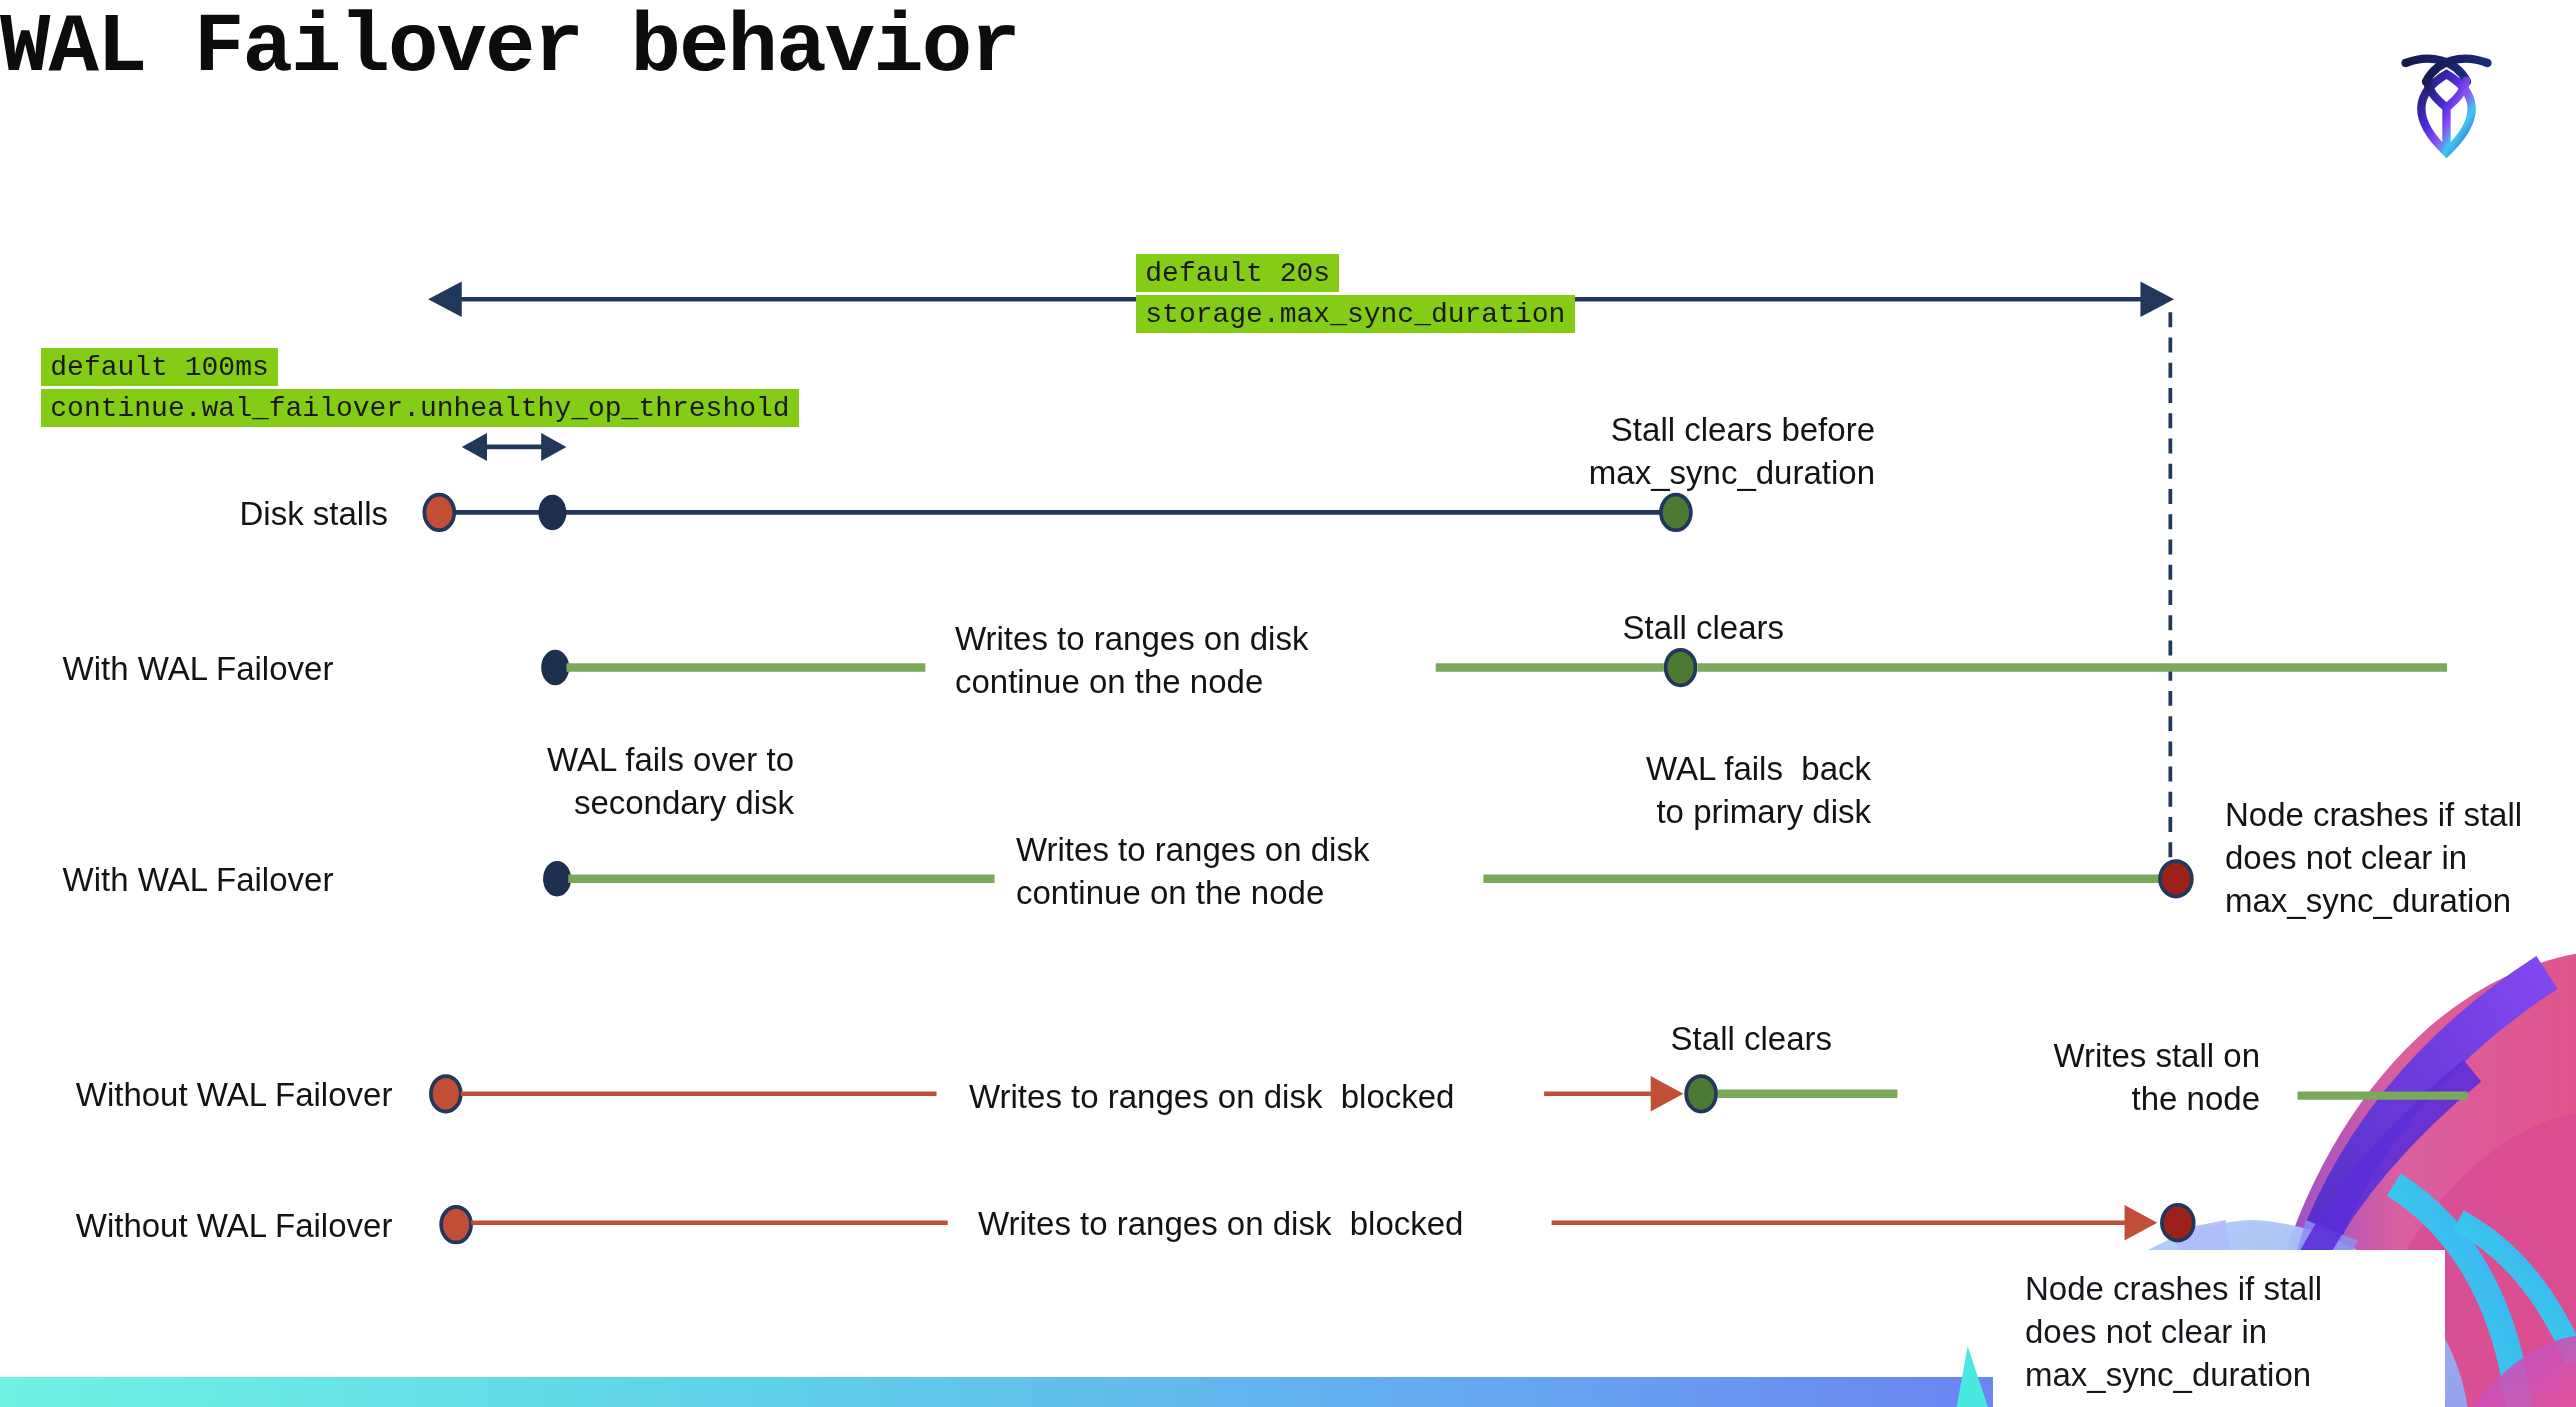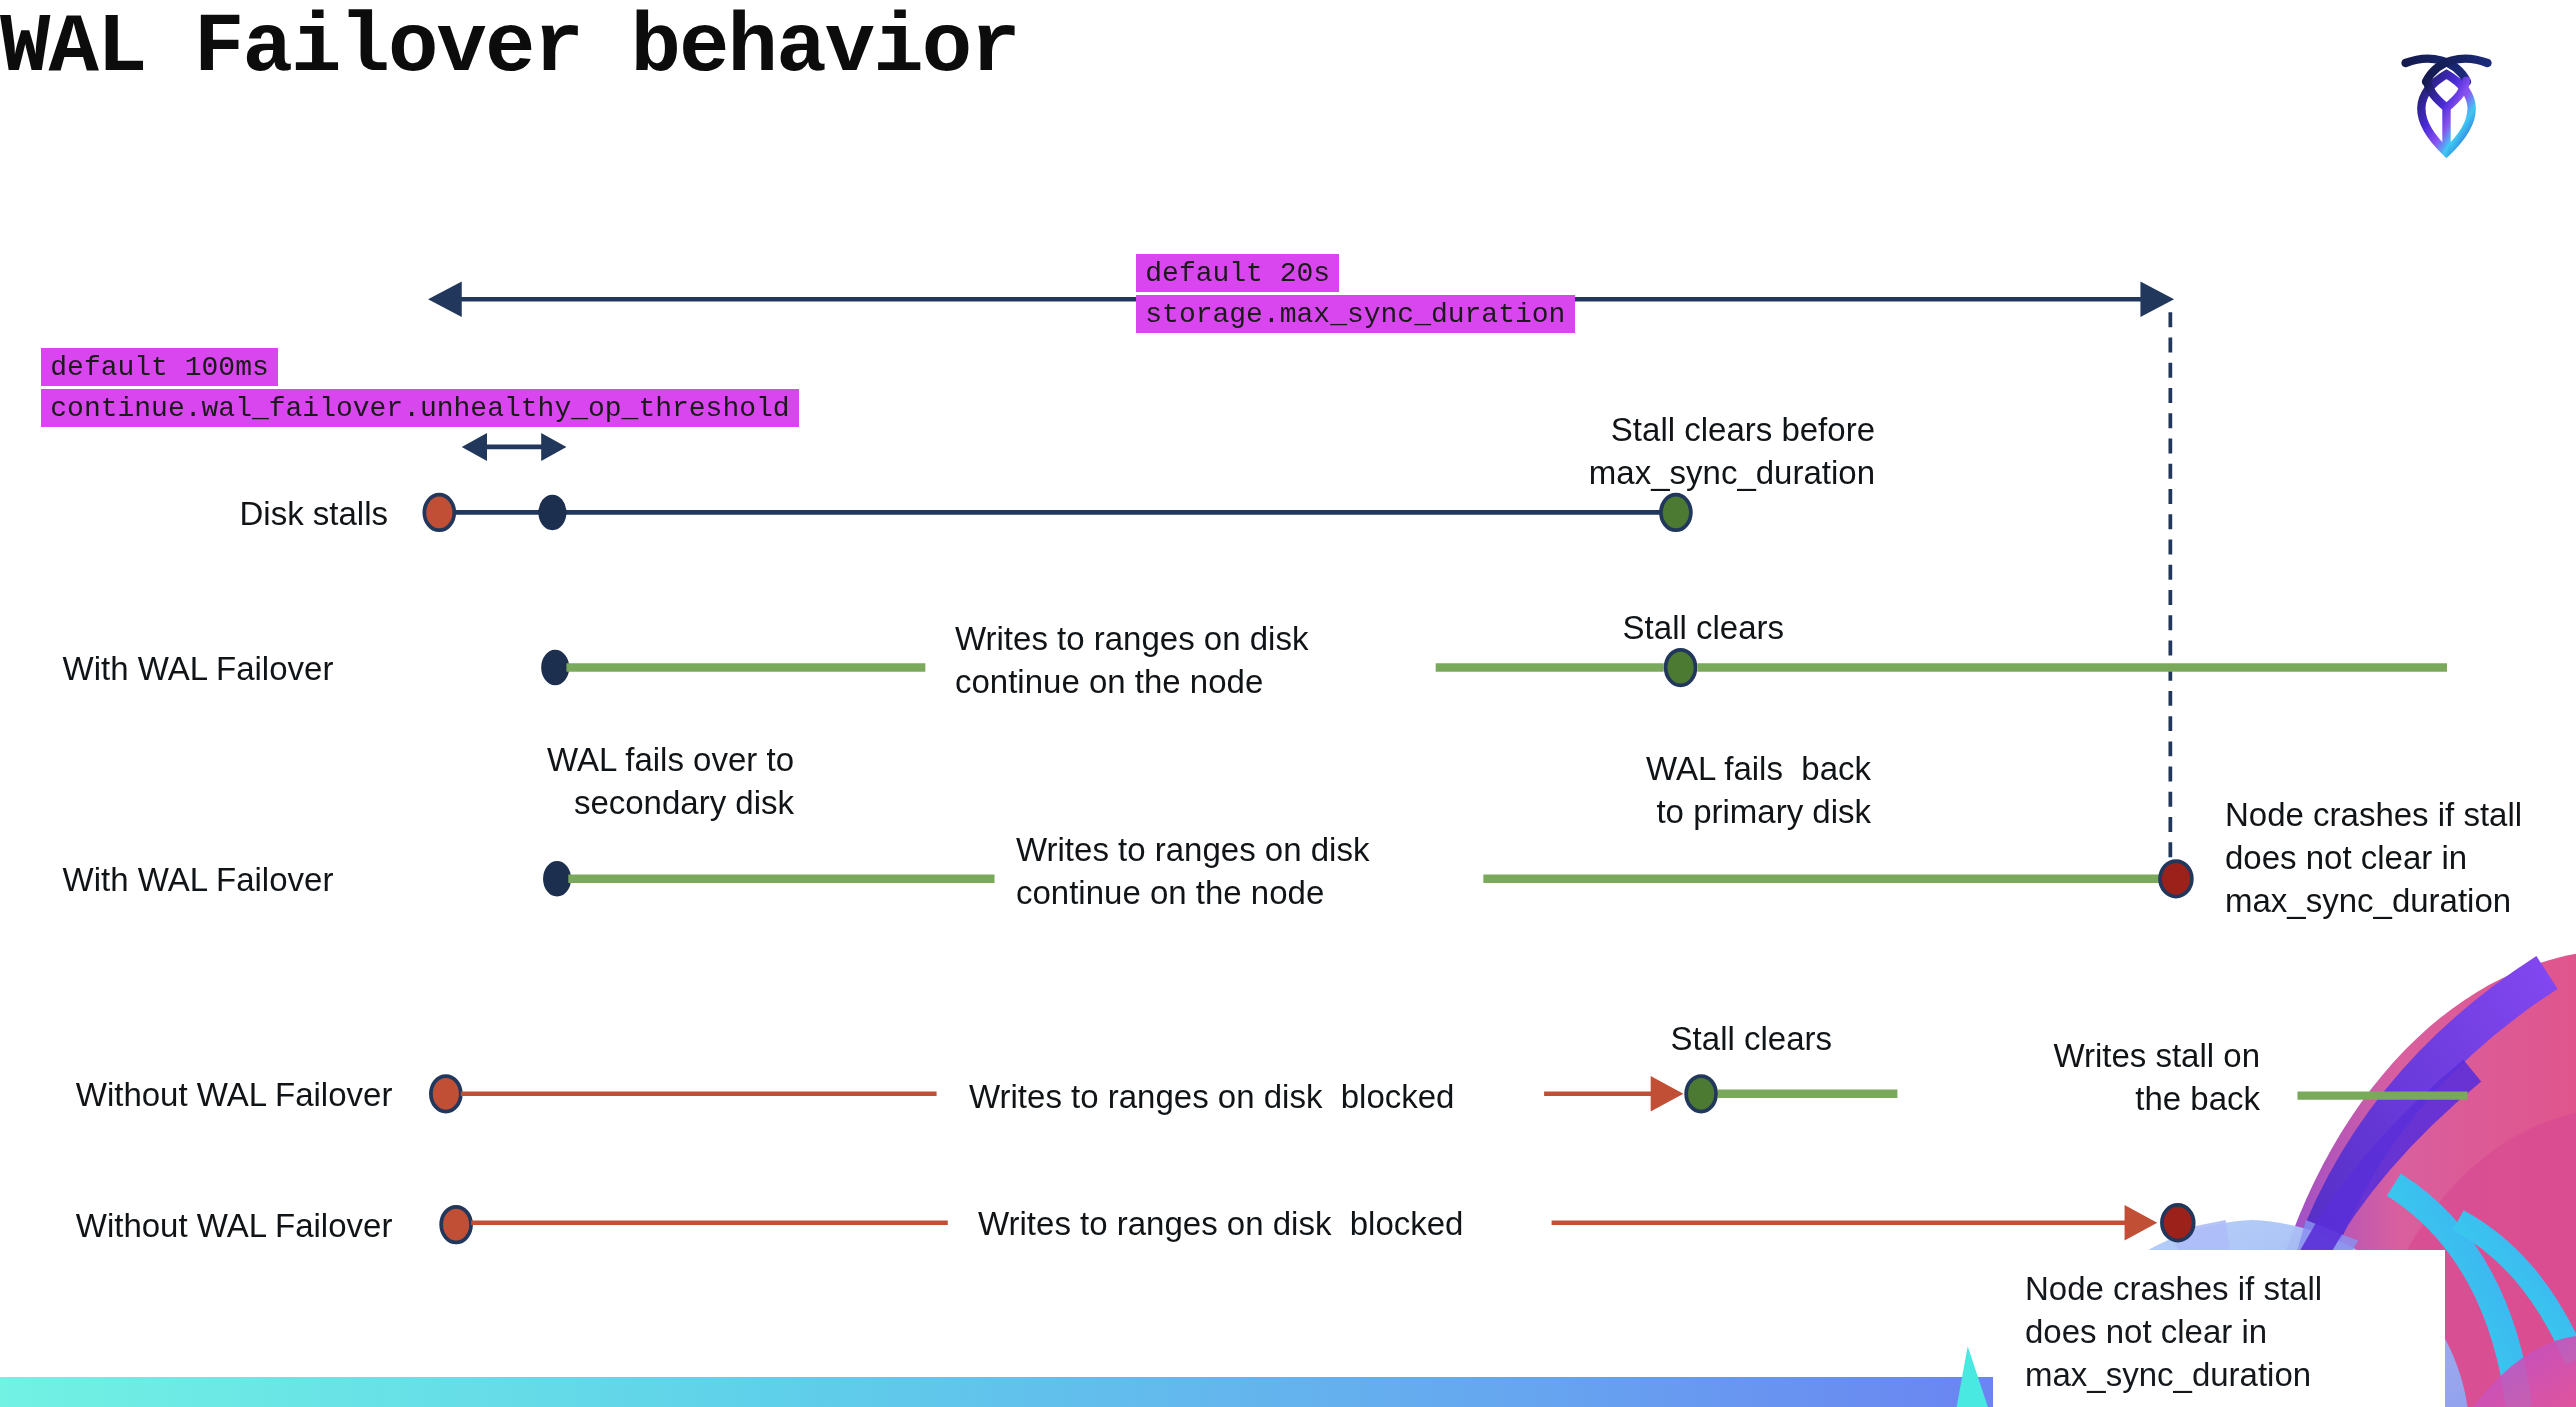--- a/index.html
+++ b/index.html
@@ -2,21 +2,21 @@
 <html style="font-size:15px"><head>
 <meta charset="utf-8">
 <style>
   html,body{margin:0;padding:0;background:#ffffff;}
   body{width:2576px;height:1408px;position:relative;overflow:hidden;
        font-family:"Liberation Sans",sans-serif;color:#14181c;}
   .t{position:absolute;white-space:pre-wrap;z-index:5;}
   .title{left:62px;top:43px;font-size:84px;font-weight:800;letter-spacing:-1.9px;
          font-family:Liberation Mono, monospace;color:#0c0c0c;z-index:5;}
   .code{position:absolute;font-family:"Liberation Mono","DejaVu Sans Mono",monospace;
-        font-size:28px;color:#1a1a1a;background:#d946ef;padding:3.7px 9.3px;z-index:6;white-space:pre;}
+        font-size:28px;color:#1a1a1a;background:#84cc16;padding:3.7px 9.3px;z-index:6;white-space:pre;}
   .lab{font-size:33px;line-height:39px;color:#111417;}
   .ann{font-size:33px;line-height:43px;color:#111417;}
   .center{text-align:right;}
   .right{text-align:right;}
   #diagram-svg{position:absolute;left:0;top:0;z-index:4;pointer-events:none;}
   #brand-graphic{position:absolute;left:1949px;top:921px;z-index:2;}
   #footer-bar{position:absolute;left:0;top:1377px;width:2576px;height:31px;z-index:1;
     background:linear-gradient(90deg,#71f2e3 0%,#5fd0ea 30%,#66a4f0 60%,#6c7cf2 82%,#7e58e9 100%);}
   #crash-box{position:absolute;left:1993px;top:1250px;width:452px;height:158px;
     background:#ffffff;z-index:3;}
@@ -66,21 +66,21 @@
 <div class="t ann" style="left:955px;top:617px"><span>Writes to ranges on disk</span><br><span>continue on the node</span></div>
 <div class="t ann center" style="left:467px;top:738px;width:327px"><span>WAL fails over to</span><br><span>secondary disk</span></div>
 <div class="t ann center" style="left:1578px;top:606px;width:206px">Stall clears</div>
 <div class="t ann center" style="left:1544px;top:747px;width:327px"><span>WAL fails  back</span><br><span>to primary disk</span></div>
 
 <div class="t ann" style="left:1016px;top:828px"><span>Writes to ranges on disk</span><br><span>continue on the node</span></div>
 <div class="t ann" style="left:2225px;top:793px"><span>Node crashes if stall</span><br><span>does not clear in</span><br><span>max_sync_duration</span></div>
 
 <div class="t ann" style="left:969px;top:1075px">Writes to ranges on disk  blocked</div>
 <div class="t ann center" style="left:1626px;top:1017px;width:206px">Stall clears</div>
-<div class="t ann center" style="left:1933px;top:1034px;width:327px"><span>Writes stall on</span><br><span>the back</span></div>
+<div class="t ann center" style="left:1933px;top:1034px;width:327px"><span>Writes stall on</span><br><span>the node</span></div>
 
 <div class="t ann" style="left:978px;top:1202px">Writes to ranges on disk  blocked</div>
 
 <div id="footer-bar"></div>
 
 <svg id="brand-graphic" width="627" height="487" viewBox="0 0 671 521">
   <defs>
     <linearGradient id="domePink" x1="0" y1="0" x2="1" y2="0">
       <stop offset="0" stop-color="#8a4bd8"></stop>
         <stop offset="0.45" stop-color="#d95f9e"></stop>

